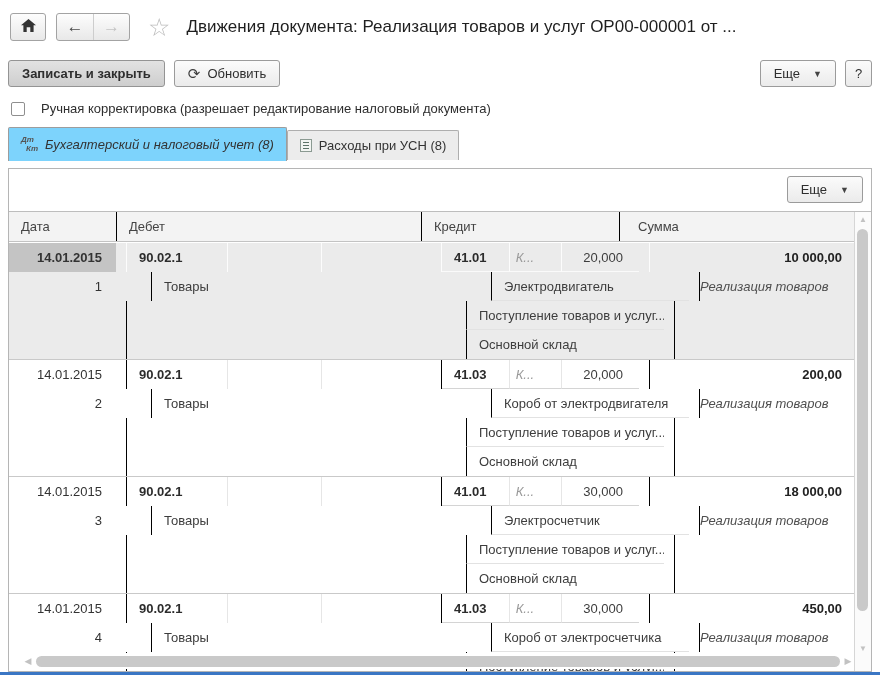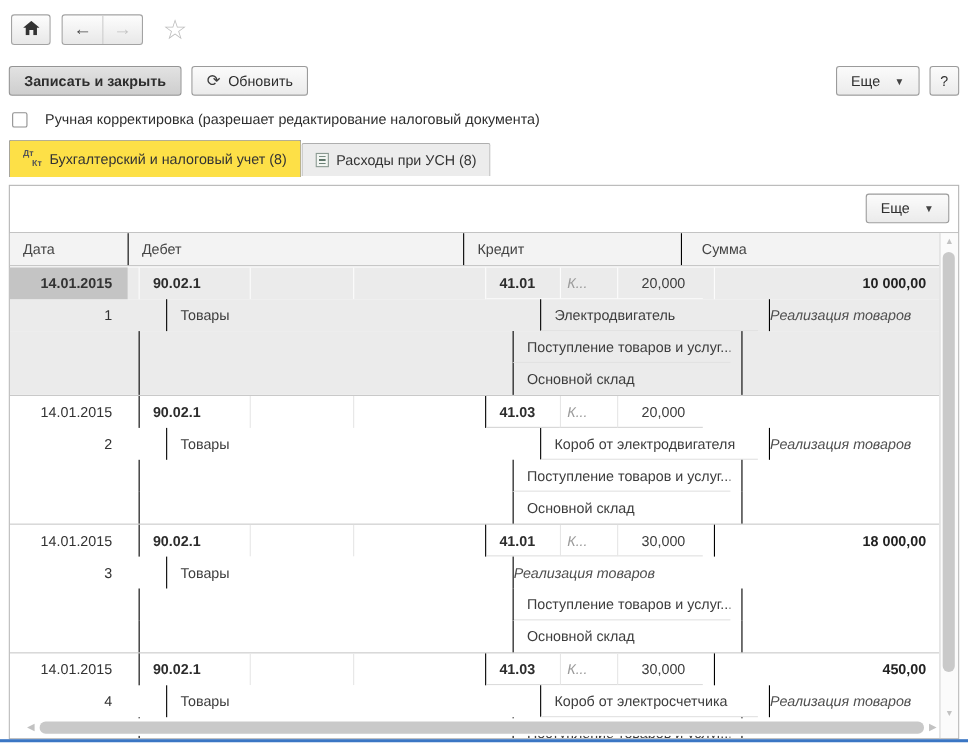--- a/index.html
+++ b/index.html
@@ -43,21 +43,21 @@
   .checkbox { width:14px; height:14px; border:1px solid #8f8f8f; border-radius:2px; background:#fff; cursor:pointer; }
   .check-label { margin-left:16px; color:#2e2e2e; }
 
   
   .tabs { display:flex; align-items:flex-end; padding-left:8px; height:34px; position:relative; z-index:3; }
   .tab {
     display:flex; align-items:center; gap:7px; padding:0 12px;
     border:1px solid #9d9d9d; border-bottom:none; border-radius:2px 2px 0 0;
     font-size:13px; cursor:pointer;
   }
-  .tab.active { background:#fde047; height:34px; margin-bottom:-1px; z-index:4; }
+  .tab.active { background:#7dd3fc; height:34px; margin-bottom:-1px; z-index:4;font-style:italic; }
   .tab.inactive { background:#ececec; height:30px; border-color:#aeaeae; color:#333; }
   .dtkt { position:relative; width:17px; height:17px; font-size:8px; font-weight:bold; color:#555; line-height:1; flex:none; }
   .dtkt .dt { position:absolute; top:0; left:0; }
   .dtkt .kt { position:absolute; bottom:0; right:0; }
   .journal-icon { width:12px; height:13px; border:1px solid #8b9a92; background:#f2f5f2; flex:none; position:relative; }
   .journal-icon::before {
     content:""; position:absolute; left:2px; right:2px; top:2px; height:7px;
     background:repeating-linear-gradient(#5c7468 0 1px, transparent 1px 3px);
   }
 
@@ -130,20 +130,21 @@
   </div>
   <div class="nav-group">
     <div class="nav-seg back">
         <span>←</span>
       </div>
     <div class="nav-seg fwd">
         <span>→</span>
       </div>
   </div>
   <div class="star">☆</div>
+  <div class="page-title">Движения документа: Реализация товаров и услуг ОР00-000001 от ...</div>
 </div>
 
 <div class="toolbar">
   <div class="btn btn-primary">
     <span>Записать и закрыть</span>
   </div>
   <div class="btn">
     <span class="refresh-glyph">⟳</span>
     <span>Обновить</span>
   </div>
@@ -236,20 +237,21 @@
           <div class="cell c2 sub">
             <div class="scell d1 acc">90.02.1</div>
             <div class="scell d2"></div>
             <div class="scell d3"></div>
           </div>
           <div class="cell c3 sub">
             <div class="scell k1 acc">41.03</div>
             <div class="scell k2">К...</div>
             <div class="scell k3 qty">20,000</div>
           </div>
+          <div class="cell c4 amount">200,00</div>
         </div>
         <div class="row rowB">
           <div class="cell c1 num">2</div>
           <div class="cell c2 pad">Товары</div>
           <div class="cell c3 pad">Короб от электродвигателя</div>
           <div class="cell c4 comment">Реализация товаров</div>
         </div>
         <div class="row rowC">
           <div class="cell c1"></div>
           <div class="cell c2"></div>
@@ -275,20 +277,21 @@
           <div class="cell c3 sub">
             <div class="scell k1 acc">41.01</div>
             <div class="scell k2">К...</div>
             <div class="scell k3 qty">30,000</div>
           </div>
           <div class="cell c4 amount">18 000,00</div>
         </div>
         <div class="row rowB">
           <div class="cell c1 num">3</div>
           <div class="cell c2 pad">Товары</div>
+          <div class="cell c3 pad">Электросчетчик</div>
           <div class="cell c4 comment">Реализация товаров</div>
         </div>
         <div class="row rowC">
           <div class="cell c1"></div>
           <div class="cell c2"></div>
           <div class="cell c3 pad">Поступление товаров и услуг...</div>
           <div class="cell c4"></div>
         </div>
         <div class="row rowD">
           <div class="cell c1"></div>

